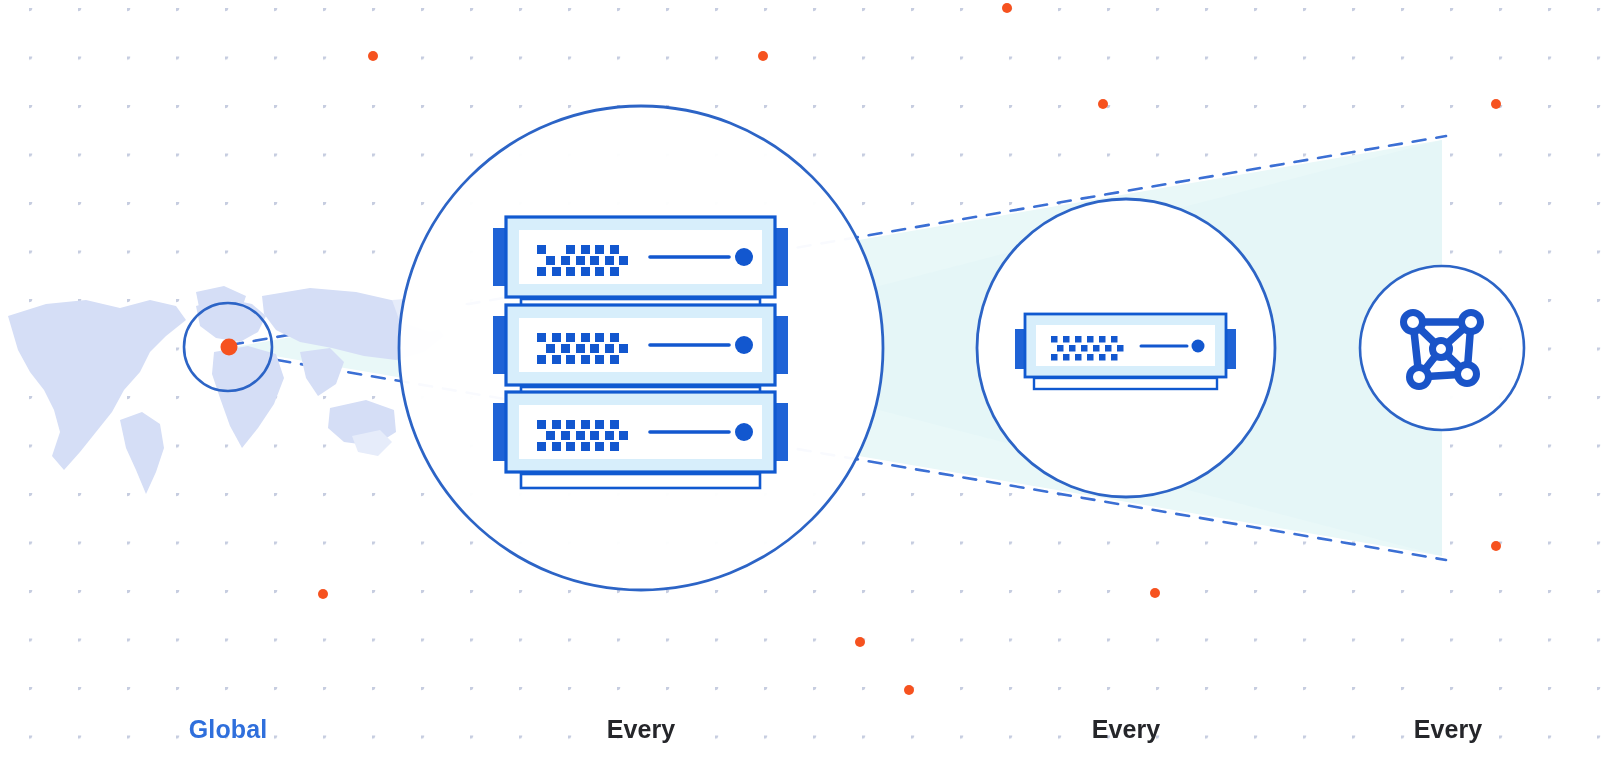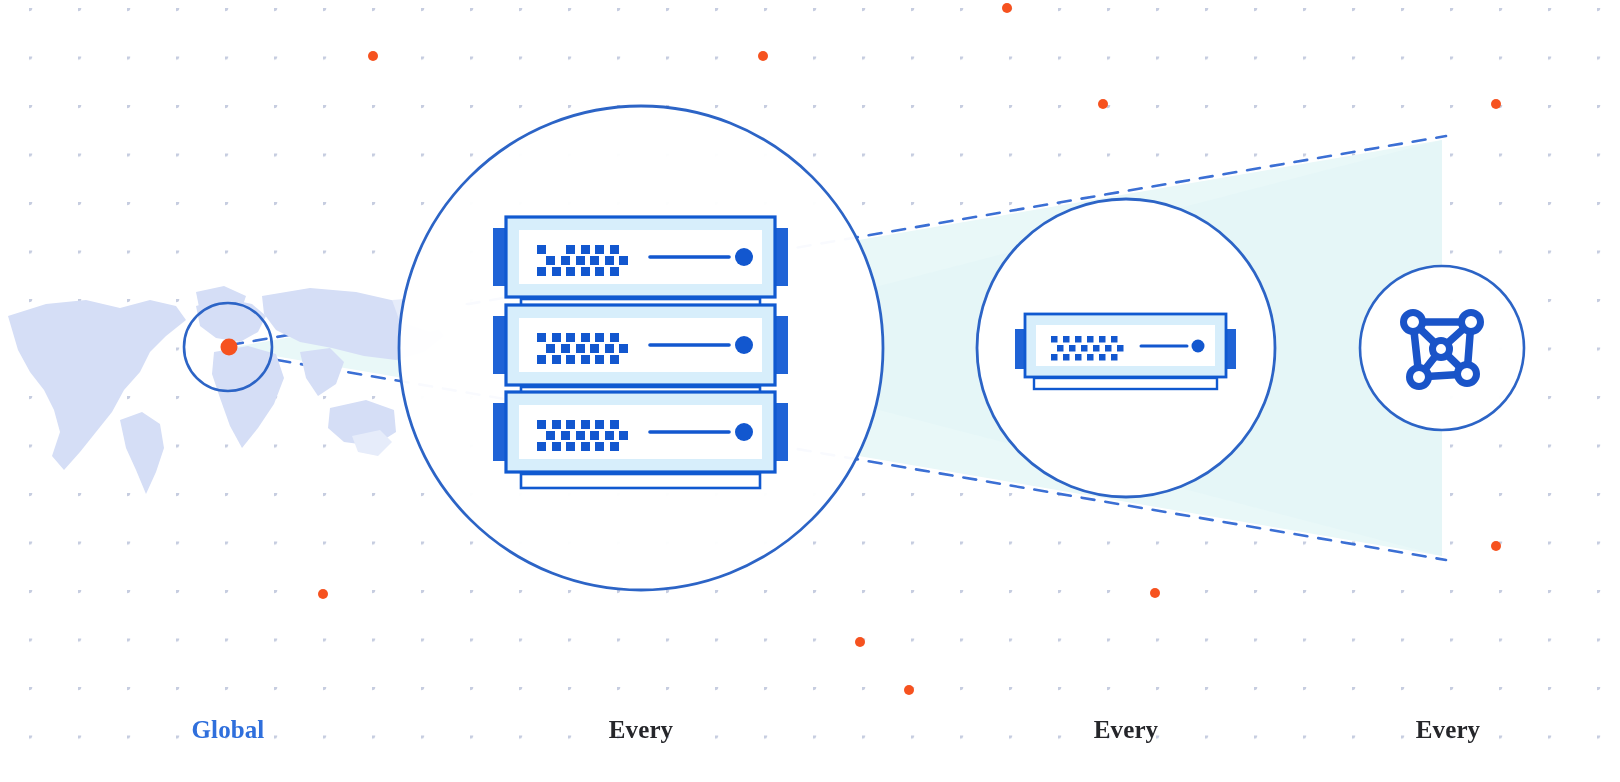--- a/index.html
+++ b/index.html
@@ -6,21 +6,21 @@
     margin: 0;
     padding: 0;
     background: #ffffff;
   }
   #stage {
     position: relative;
     width: 1620px;
     height: 782px;
     background: #ffffff;
     overflow: hidden;
-    font-family: Liberation Serif, serif;
+    font-family: Liberation Sans, sans-serif;
   }
   #bg-svg, #main-svg {
     position: absolute;
     top: 0;
     left: 0;
     width: 1620px;
     height: 782px;
   }
   .labels {
     position: absolute;

